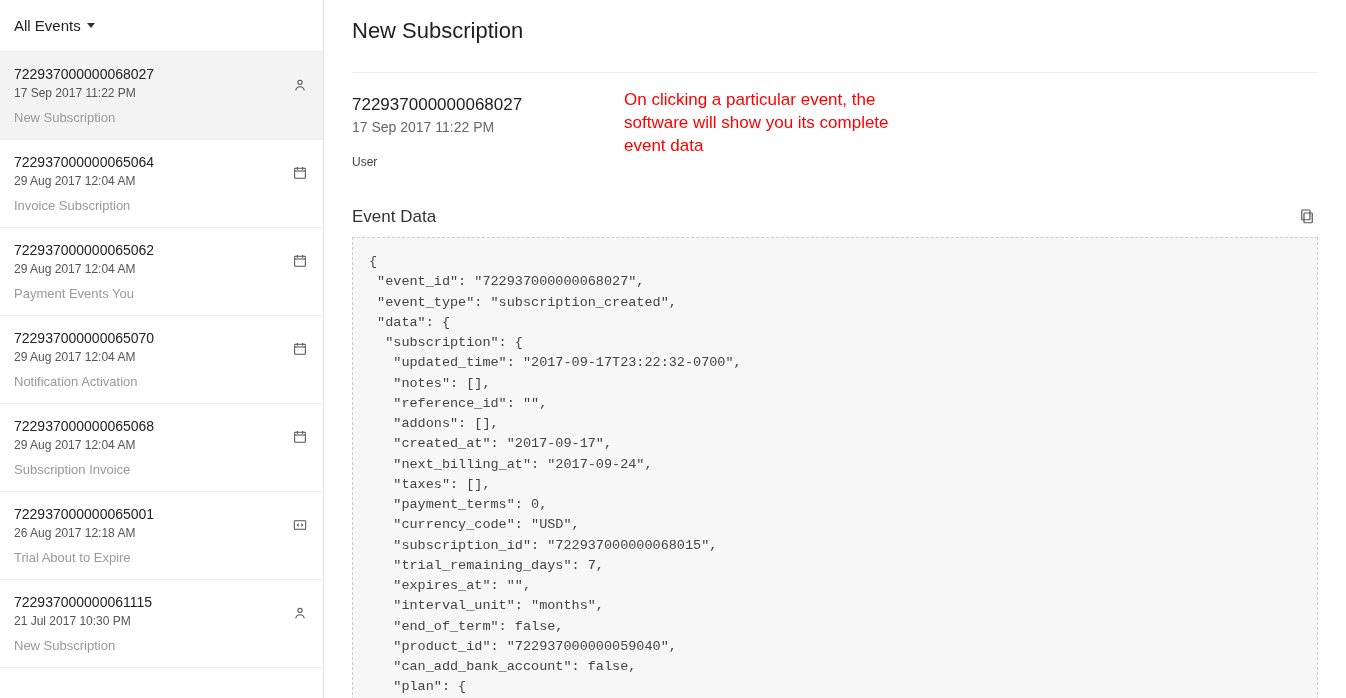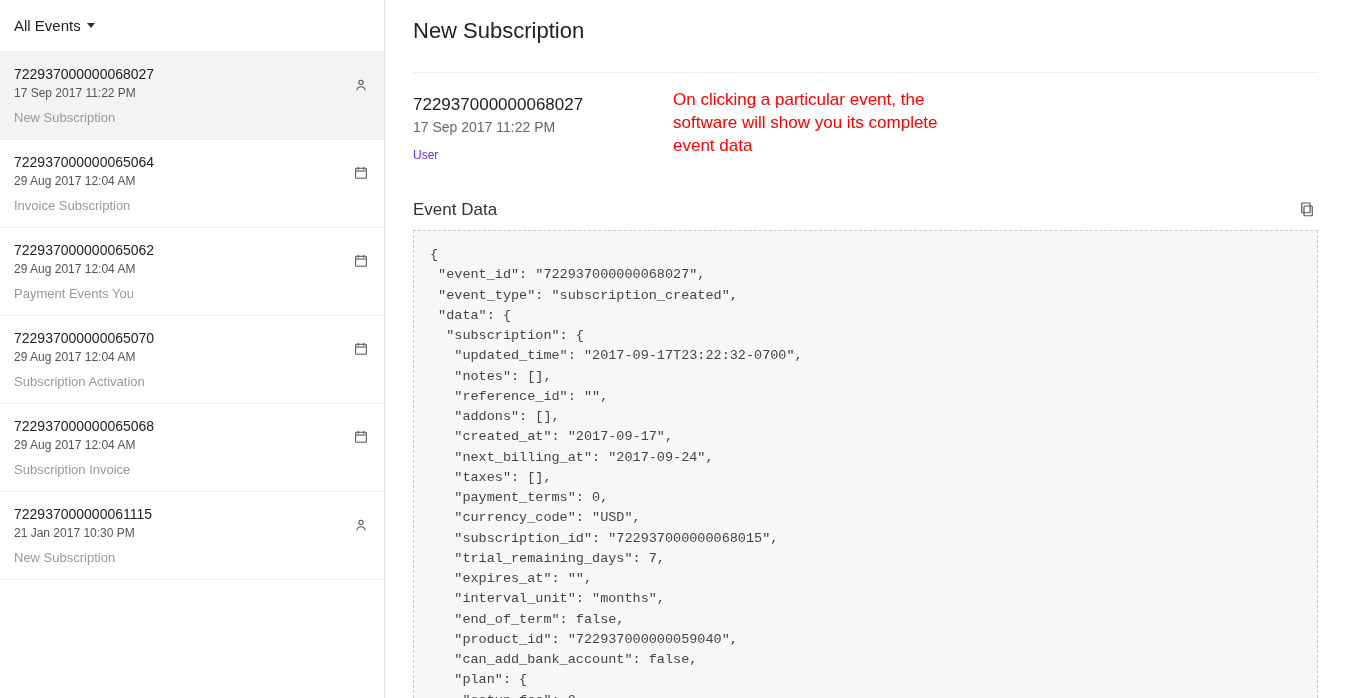--- a/index.html
+++ b/index.html
@@ -7,21 +7,21 @@
       font-family: -apple-system, BlinkMacSystemFont, "Segoe UI", Helvetica, Arial, sans-serif;
       font-size: 14px;
       color: #333;
       background: #fff;
       display: flex;
       height: 698px;
       width: 1346px;
       overflow: hidden;
     }
     .sidebar {
-      width: 385px;
+      width: 324px;
       border-right: 1px solid #e0e0e0;
       display: flex;
       flex-direction: column;
       background: #fff;
     }
     .sidebar-header {
       padding: 17px 14px 17px 14px;
       font-size: 15px;
       color: #222;
       display: flex;
@@ -76,24 +76,24 @@
       font-weight: 400;
       padding-bottom: 28px;
       border-bottom: 1px solid #eee;
     }
     .detail-header {
       margin-top: 22px;
       position: relative;
     }
     .detail-id { font-size: 17px; color: #222; }
     .detail-date { font-size: 14px; color: #666; margin-top: 4px; }
-    .detail-user { font-size: 12px; color: #6d28d9; margin-top: 13px; }
+    .detail-user { font-size: 12px; color: #404040; margin-top: 20px; }
     .annotation {
       position: absolute;
-      left: 260px;
+      left: 272px;
       top: -6px;
       color: #ff0000;
       font-family: Arial, sans-serif;
       font-size: 17px;
       line-height: 1.35;
       text-shadow: 0 0 1px rgba(255,255,255,0.6);
       white-space: pre-line;
     }
     .section-row {
       display: flex;
@@ -172,21 +172,21 @@
             <line x1="8" y1="13" x2="8" y2="13"></line>
             <line x1="12" y1="13" x2="12" y2="13"></line>
             <line x1="16" y1="13" x2="16" y2="13"></line>
           </svg>
         </div>
       </div>
       <div class="event-item">
         <div class="info">
           <div class="event-id">722937000000065070</div>
           <div class="event-date">29 Aug 2017 12:04 AM</div>
-          <div class="event-type">Subscription Activation</div>
+          <div class="event-type">Notification Activation</div>
         </div>
         <div class="event-icon">
           <svg viewBox="0 0 24 24" width="16" height="16" fill="none" stroke="currentColor" stroke-width="1.6">
             <rect x="4" y="5" width="16" height="15" rx="1"></rect>
             <line x1="4" y1="9" x2="20" y2="9"></line>
             <line x1="8" y1="3" x2="8" y2="7"></line>
             <line x1="16" y1="3" x2="16" y2="7"></line>
             <line x1="8" y1="13" x2="8" y2="13"></line>
             <line x1="12" y1="13" x2="12" y2="13"></line>
             <line x1="16" y1="13" x2="16" y2="13"></line>
@@ -206,22 +206,35 @@
             <line x1="8" y1="3" x2="8" y2="7"></line>
             <line x1="16" y1="3" x2="16" y2="7"></line>
             <line x1="8" y1="13" x2="8" y2="13"></line>
             <line x1="12" y1="13" x2="12" y2="13"></line>
             <line x1="16" y1="13" x2="16" y2="13"></line>
           </svg>
         </div>
       </div>
       <div class="event-item">
         <div class="info">
+          <div class="event-id">722937000000065001</div>
+          <div class="event-date">26 Aug 2017 12:18 AM</div>
+          <div class="event-type">Trial About to Expire</div>
+        </div>
+        <div class="event-icon">
+          <svg viewBox="0 0 24 24" width="16" height="16" fill="none" stroke="currentColor" stroke-width="1.6">
+            <rect x="3.5" y="5.5" width="17" height="13" rx="1"></rect>
+            <path d="M10 10l-2 2 2 2M14 10l2 2-2 2"></path>
+          </svg>
+        </div>
+      </div>
+      <div class="event-item">
+        <div class="info">
           <div class="event-id">722937000000061115</div>
-          <div class="event-date">21 Jan 2017 10:30 PM</div>
+          <div class="event-date">21 Jul 2017 10:30 PM</div>
           <div class="event-type">New Subscription</div>
         </div>
         <div class="event-icon">
           <svg viewBox="0 0 24 24" width="16" height="16" fill="none" stroke="currentColor" stroke-width="1.6">
             <circle cx="12" cy="8" r="3.2"></circle>
             <path d="M5.5 20c1-4 4-5.5 6.5-5.5s5.5 1.5 6.5 5.5"></path>
           </svg>
         </div>
       </div>
     </div>

